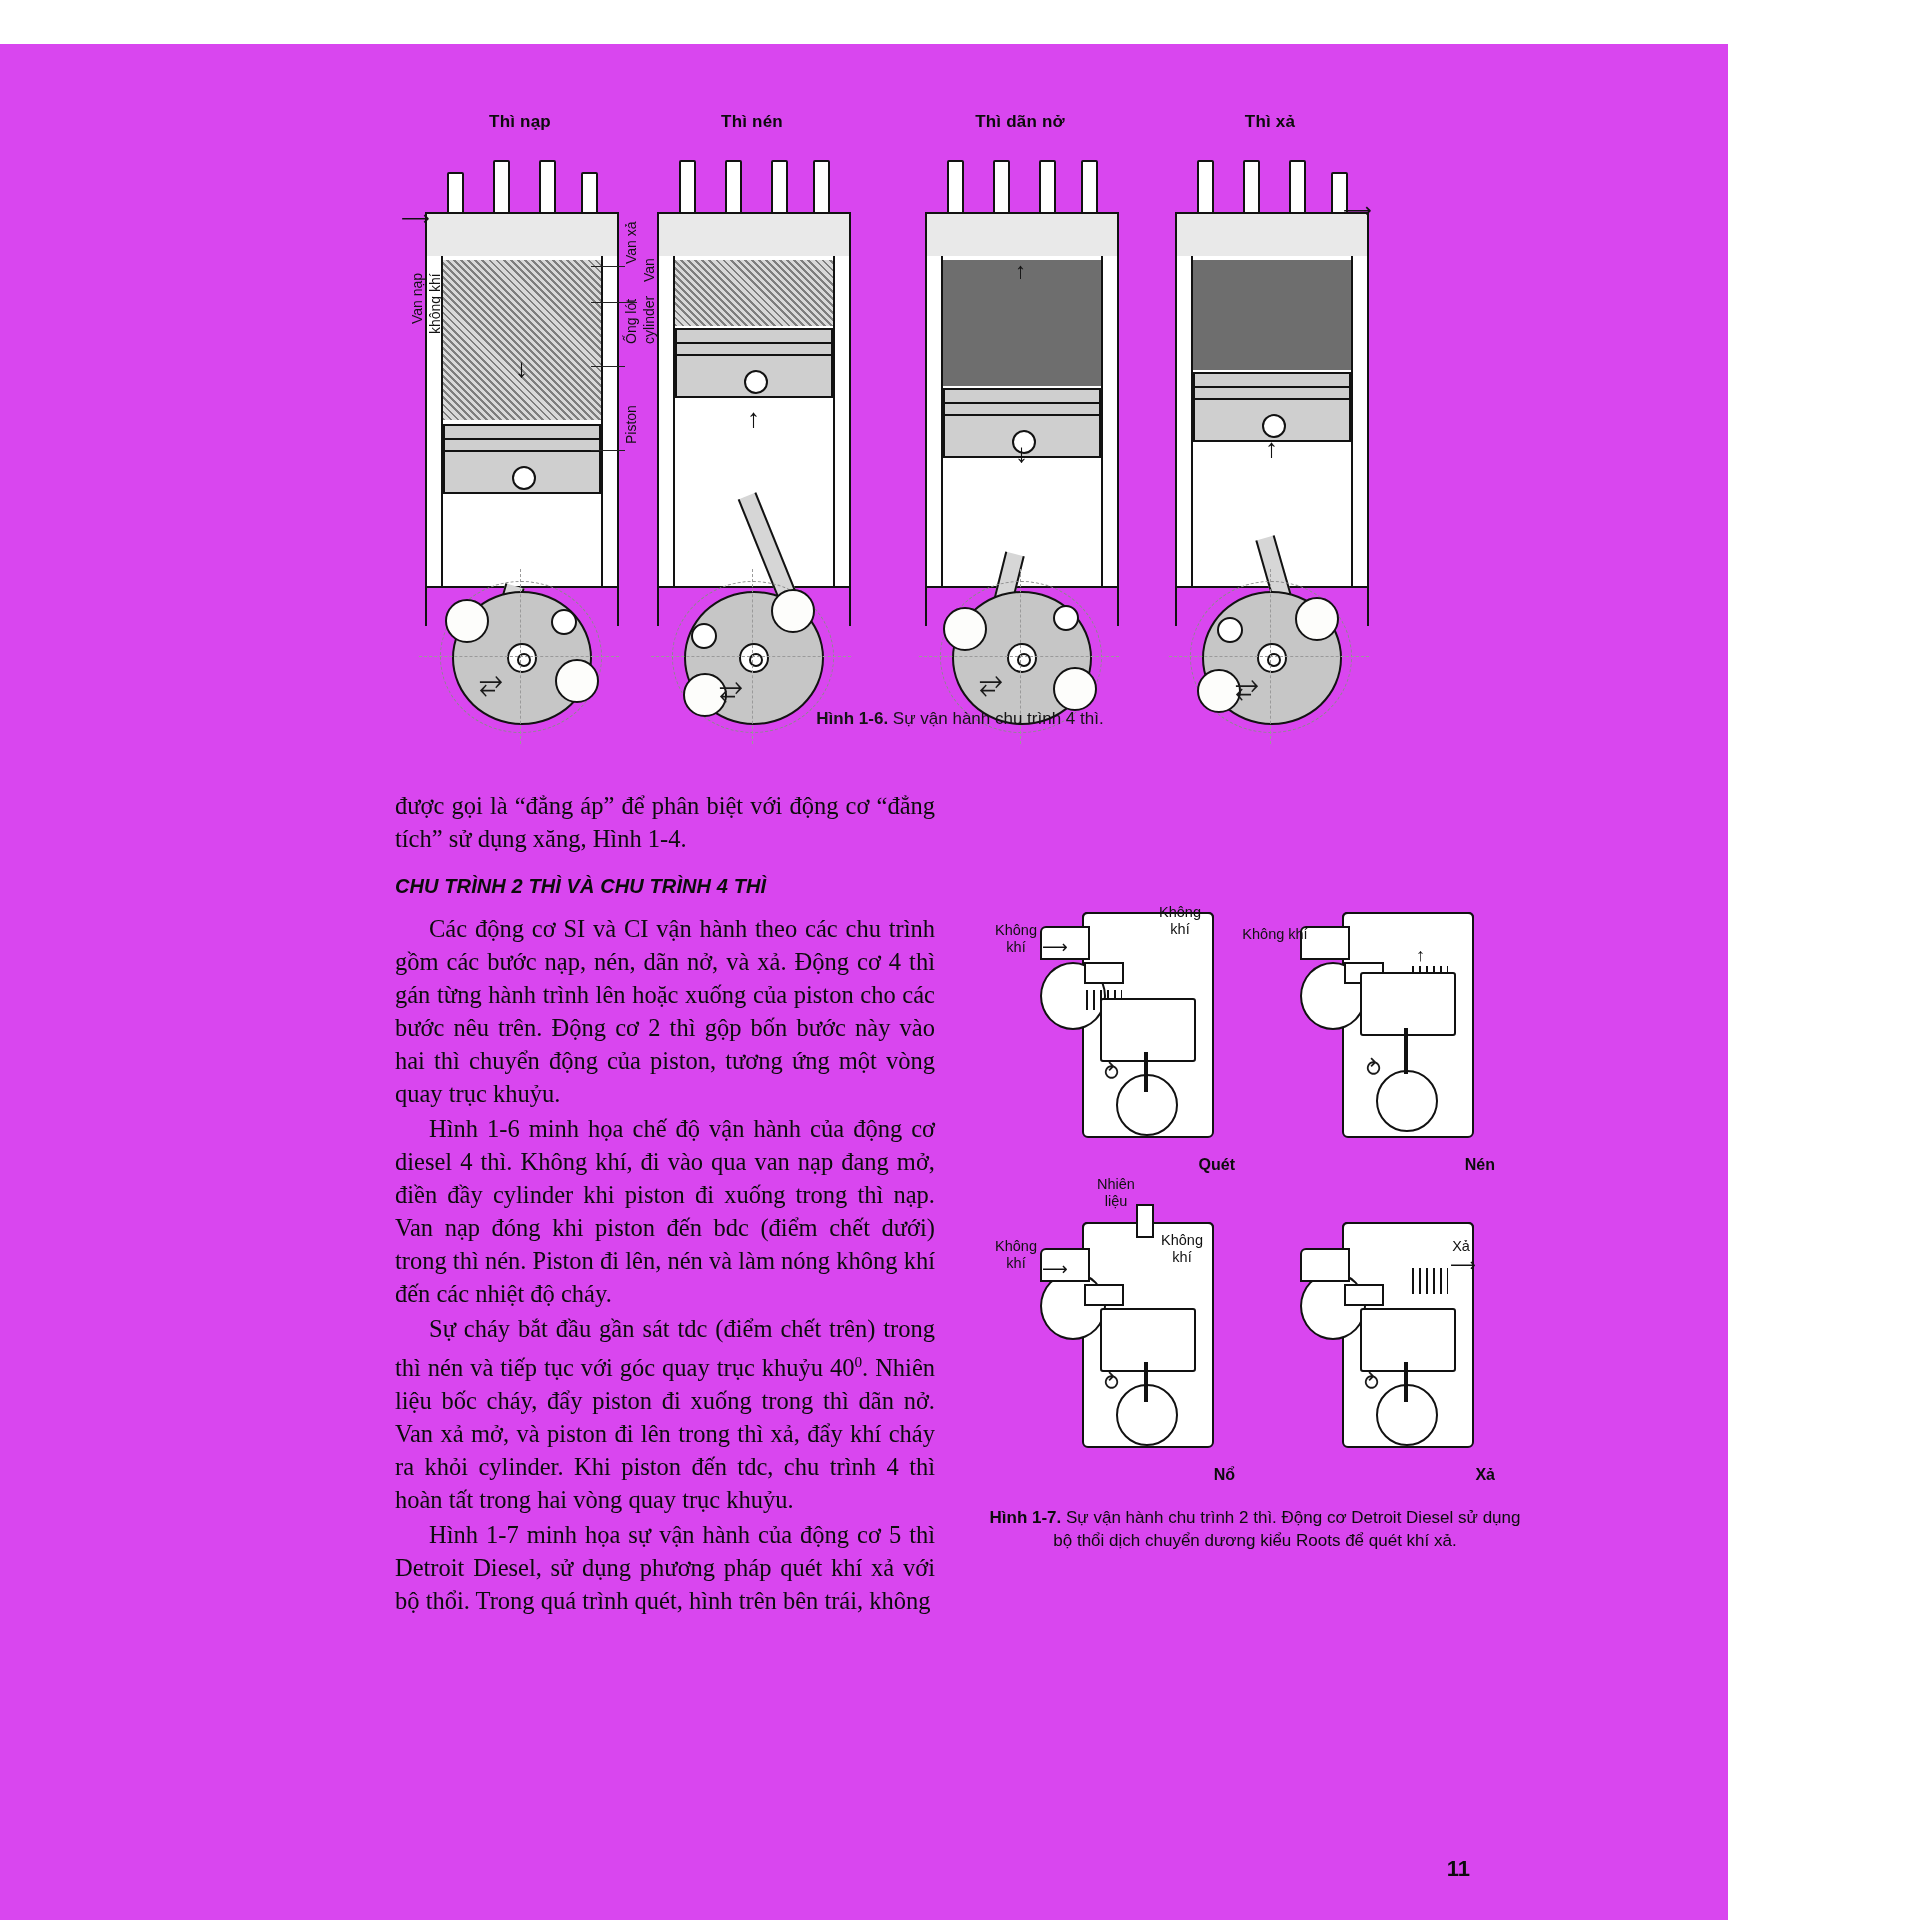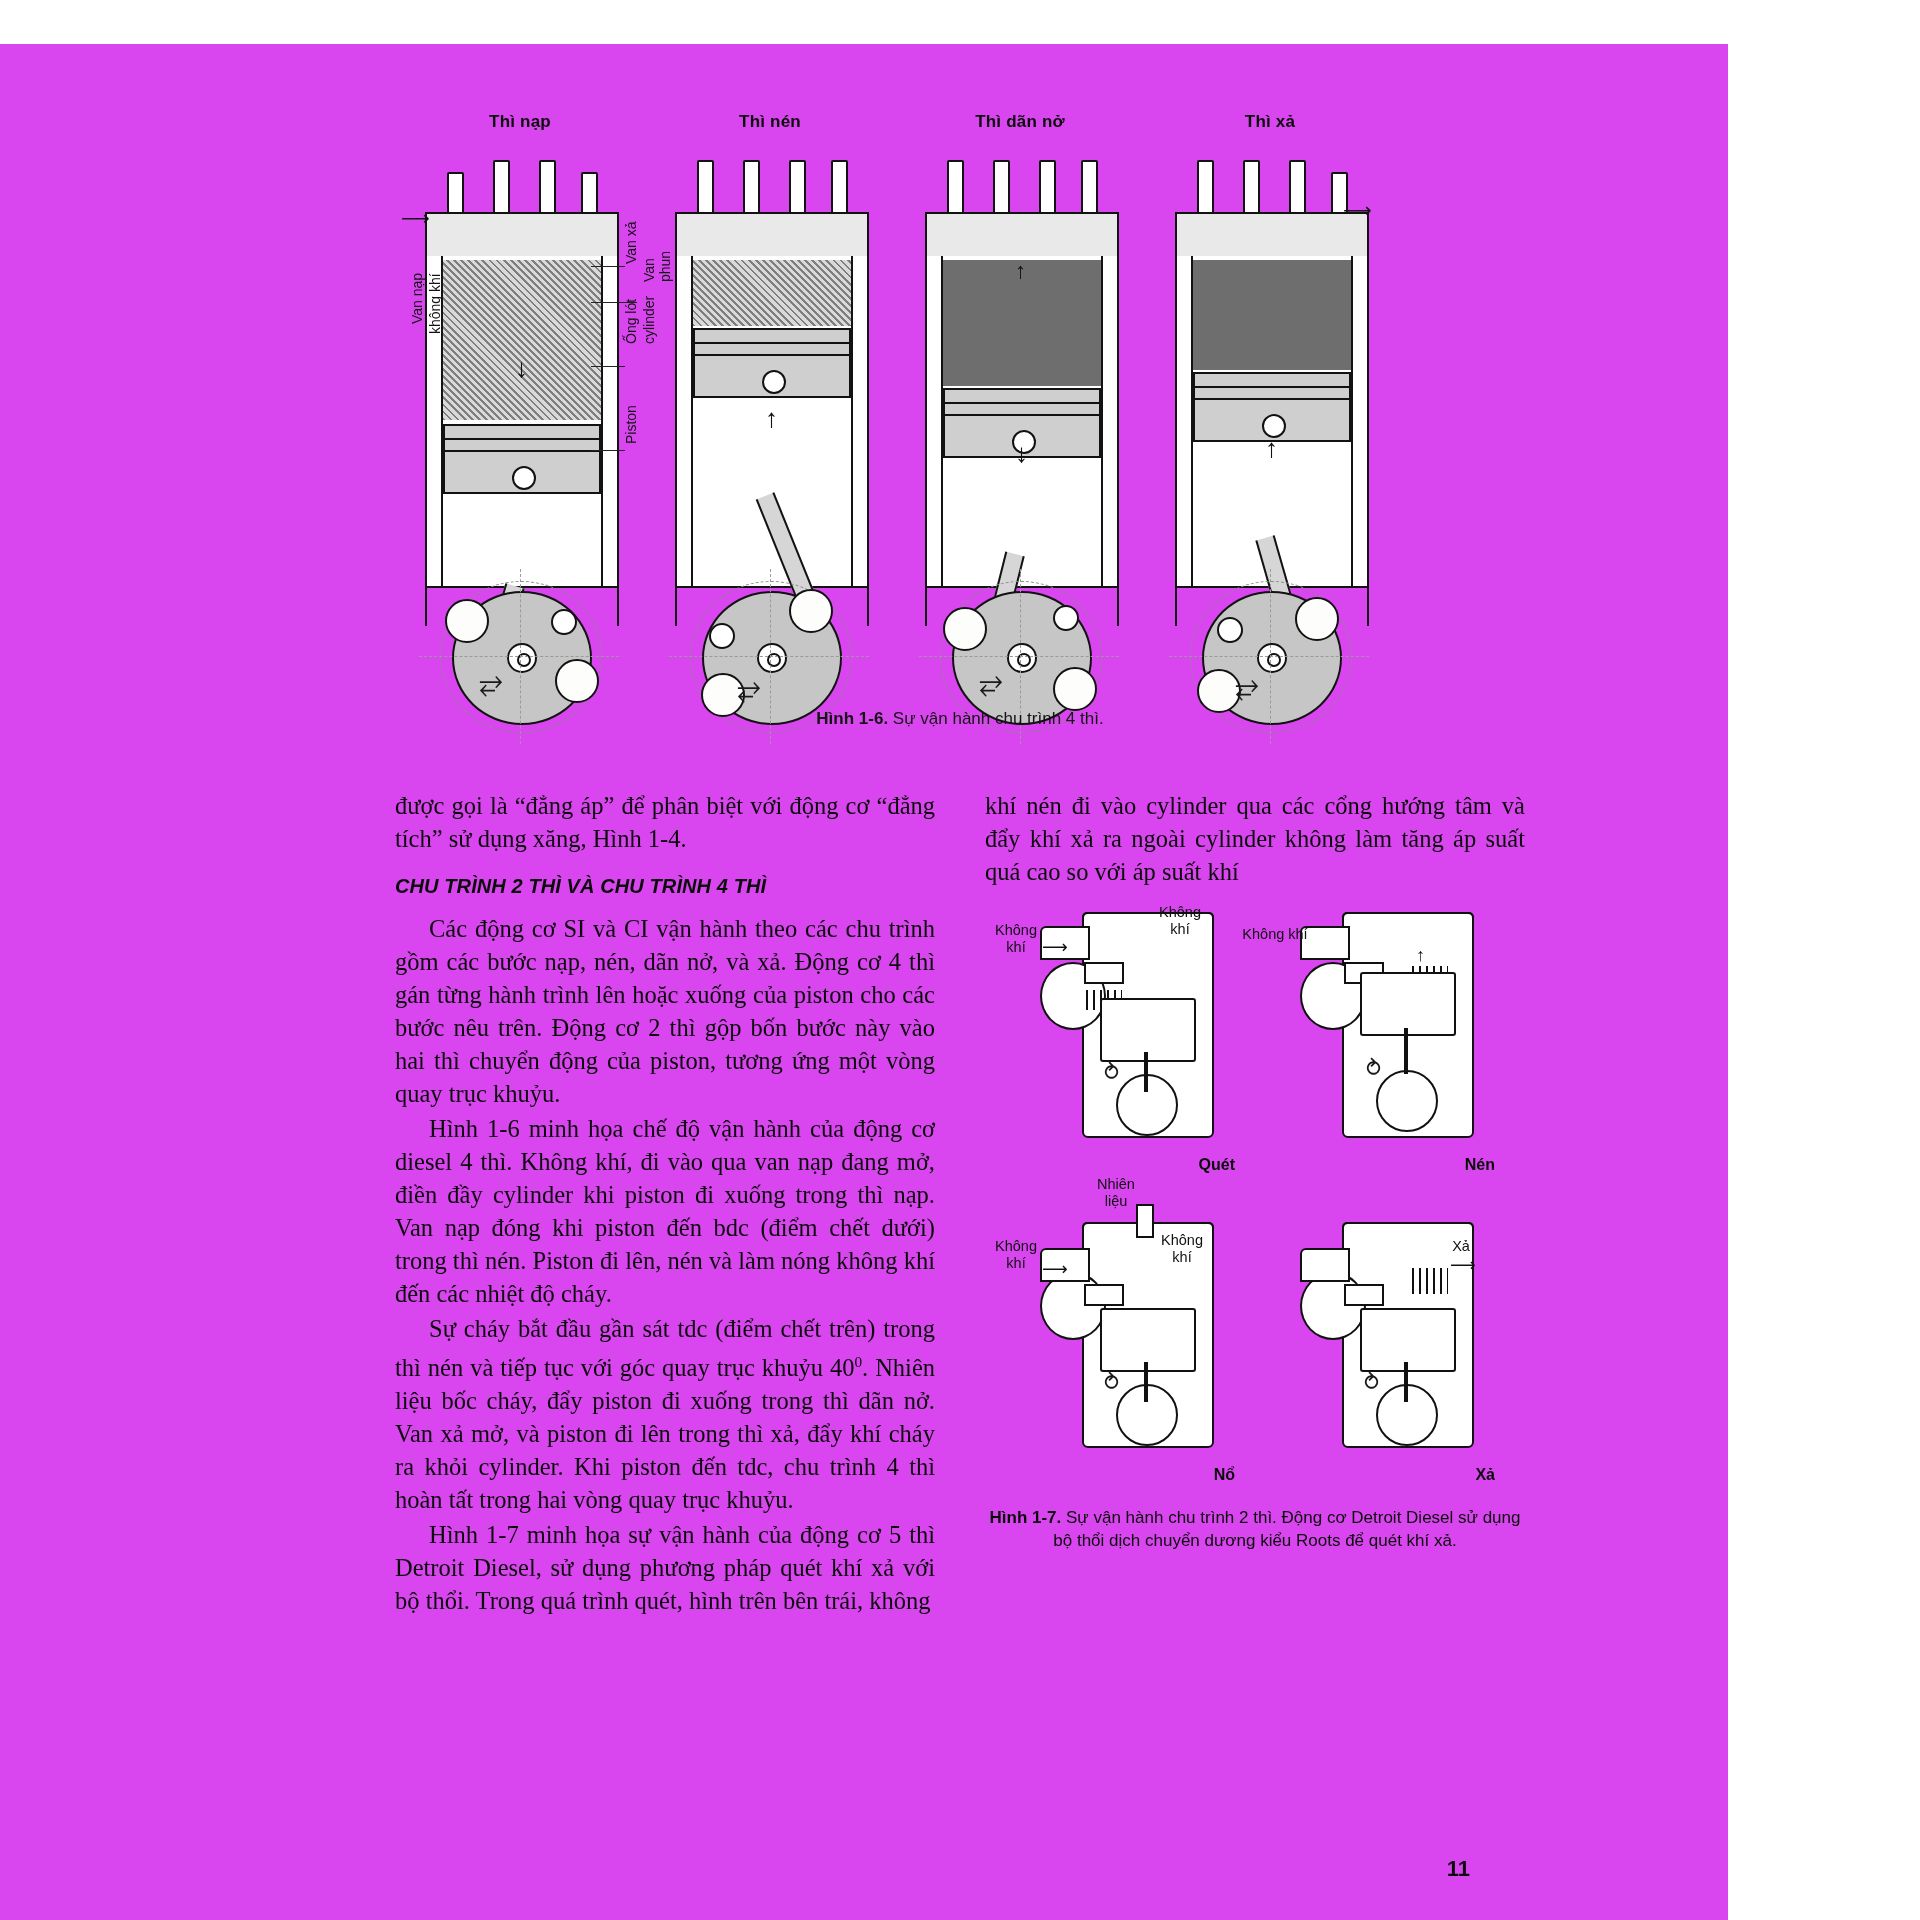--- a/index.html
+++ b/index.html
@@ -466,21 +466,21 @@
         <div class="lbl vert" style="left:278px;top:148px;">nhiên liệu</div>
         <div class="lbl vert" style="left:228px;top:210px;">Ống lót</div>
         <div class="lbl vert" style="left:246px;top:210px;">cylinder</div>
         <div class="lbl vert" style="left:228px;top:310px;">Piston</div>
         <div class="leader" style="left:196px;top:132px;width:34px;"></div>
         <div class="leader" style="left:196px;top:168px;width:46px;"></div>
         <div class="leader" style="left:196px;top:232px;width:34px;"></div>
         <div class="leader" style="left:196px;top:316px;width:34px;"></div>
       </div>
 
-      <div class="stage" style="left:250px;">
+      <div class="stage" style="left:232px;">
         <div class="stage-title">Thì nén</div>
         <div class="eng">
           <div class="valvebox">
             <div class="stem" style="left:6px;top:4px;height:74px;"></div>
             <div class="stem" style="left:52px;top:4px;height:74px;"></div>
             <div class="stem" style="left:98px;top:4px;height:74px;"></div>
             <div class="stem" style="left:140px;top:4px;height:74px;"></div>
           </div>
           <div class="head-block"></div>
           <div class="cyl">
@@ -586,23 +586,20 @@
 
       <div class="col left">
         <p>được gọi là “đẳng áp” để phân biệt với động cơ “đẳng tích” sử dụng xăng, Hình 1-4.</p>
         <h2 class="head">CHU TRÌNH 2 THÌ VÀ CHU TRÌNH 4 THÌ</h2>
         <p class="indent">Các động cơ SI và CI vận hành theo các chu trình gồm các bước nạp, nén, dãn nở, và xả. Động cơ 4 thì gán từng hành trình lên hoặc xuống của piston cho các bước nêu trên. Động cơ 2 thì gộp bốn bước này vào hai thì chuyển động của piston, tương ứng một vòng quay trục khuỷu.</p>
         <p class="indent">Hình 1-6 minh họa chế độ vận hành của động cơ diesel 4 thì. Không khí, đi vào qua van nạp đang mở, điền đầy cylinder khi piston đi xuống trong thì nạp. Van nạp đóng khi piston đến bdc (điểm chết dưới) trong thì nén. Piston đi lên, nén và làm nóng không khí đến các nhiệt độ cháy.</p>
         <p class="indent"><span>Sự cháy bắt đầu gần sát tdc (điểm chết trên) trong thì nén và tiếp tục với góc quay trục khuỷu 40</span><sup>0</sup><span>. Nhiên liệu bốc cháy, đẩy piston đi xuống trong thì dãn nở. Van xả mở, và piston đi lên trong thì xả, đẩy khí cháy ra khỏi cylinder. Khi piston đến tdc, chu trình 4 thì hoàn tất trong hai vòng quay trục khuỷu.</span></p>
         <p class="indent">Hình 1-7 minh họa sự vận hành của động cơ 5 thì Detroit Diesel, sử dụng phương pháp quét khí xả với bộ thổi. Trong quá trình quét, hình trên bên trái, không</p>
       </div>
 
-      <div class="col right">
-        <p>khí nén đi vào cylinder qua các cổng hướng tâm và đẩy khí xả ra ngoài cylinder không làm tăng áp suất quá cao so với áp suất khí</p>
-      </div>
 
       <div class="fig17">
 
         <div class="f17cell" style="left:0;top:0;">
           <div class="dd">
             <div class="headb"></div>
             <div class="body"></div>
             <div class="blower"></div>
             <div class="duct" style="left:0;top:24px;width:46px;height:30px;border-radius:6px 0 0 0;"></div>
             <div class="duct" style="left:44px;top:60px;width:36px;height:18px;"></div>

